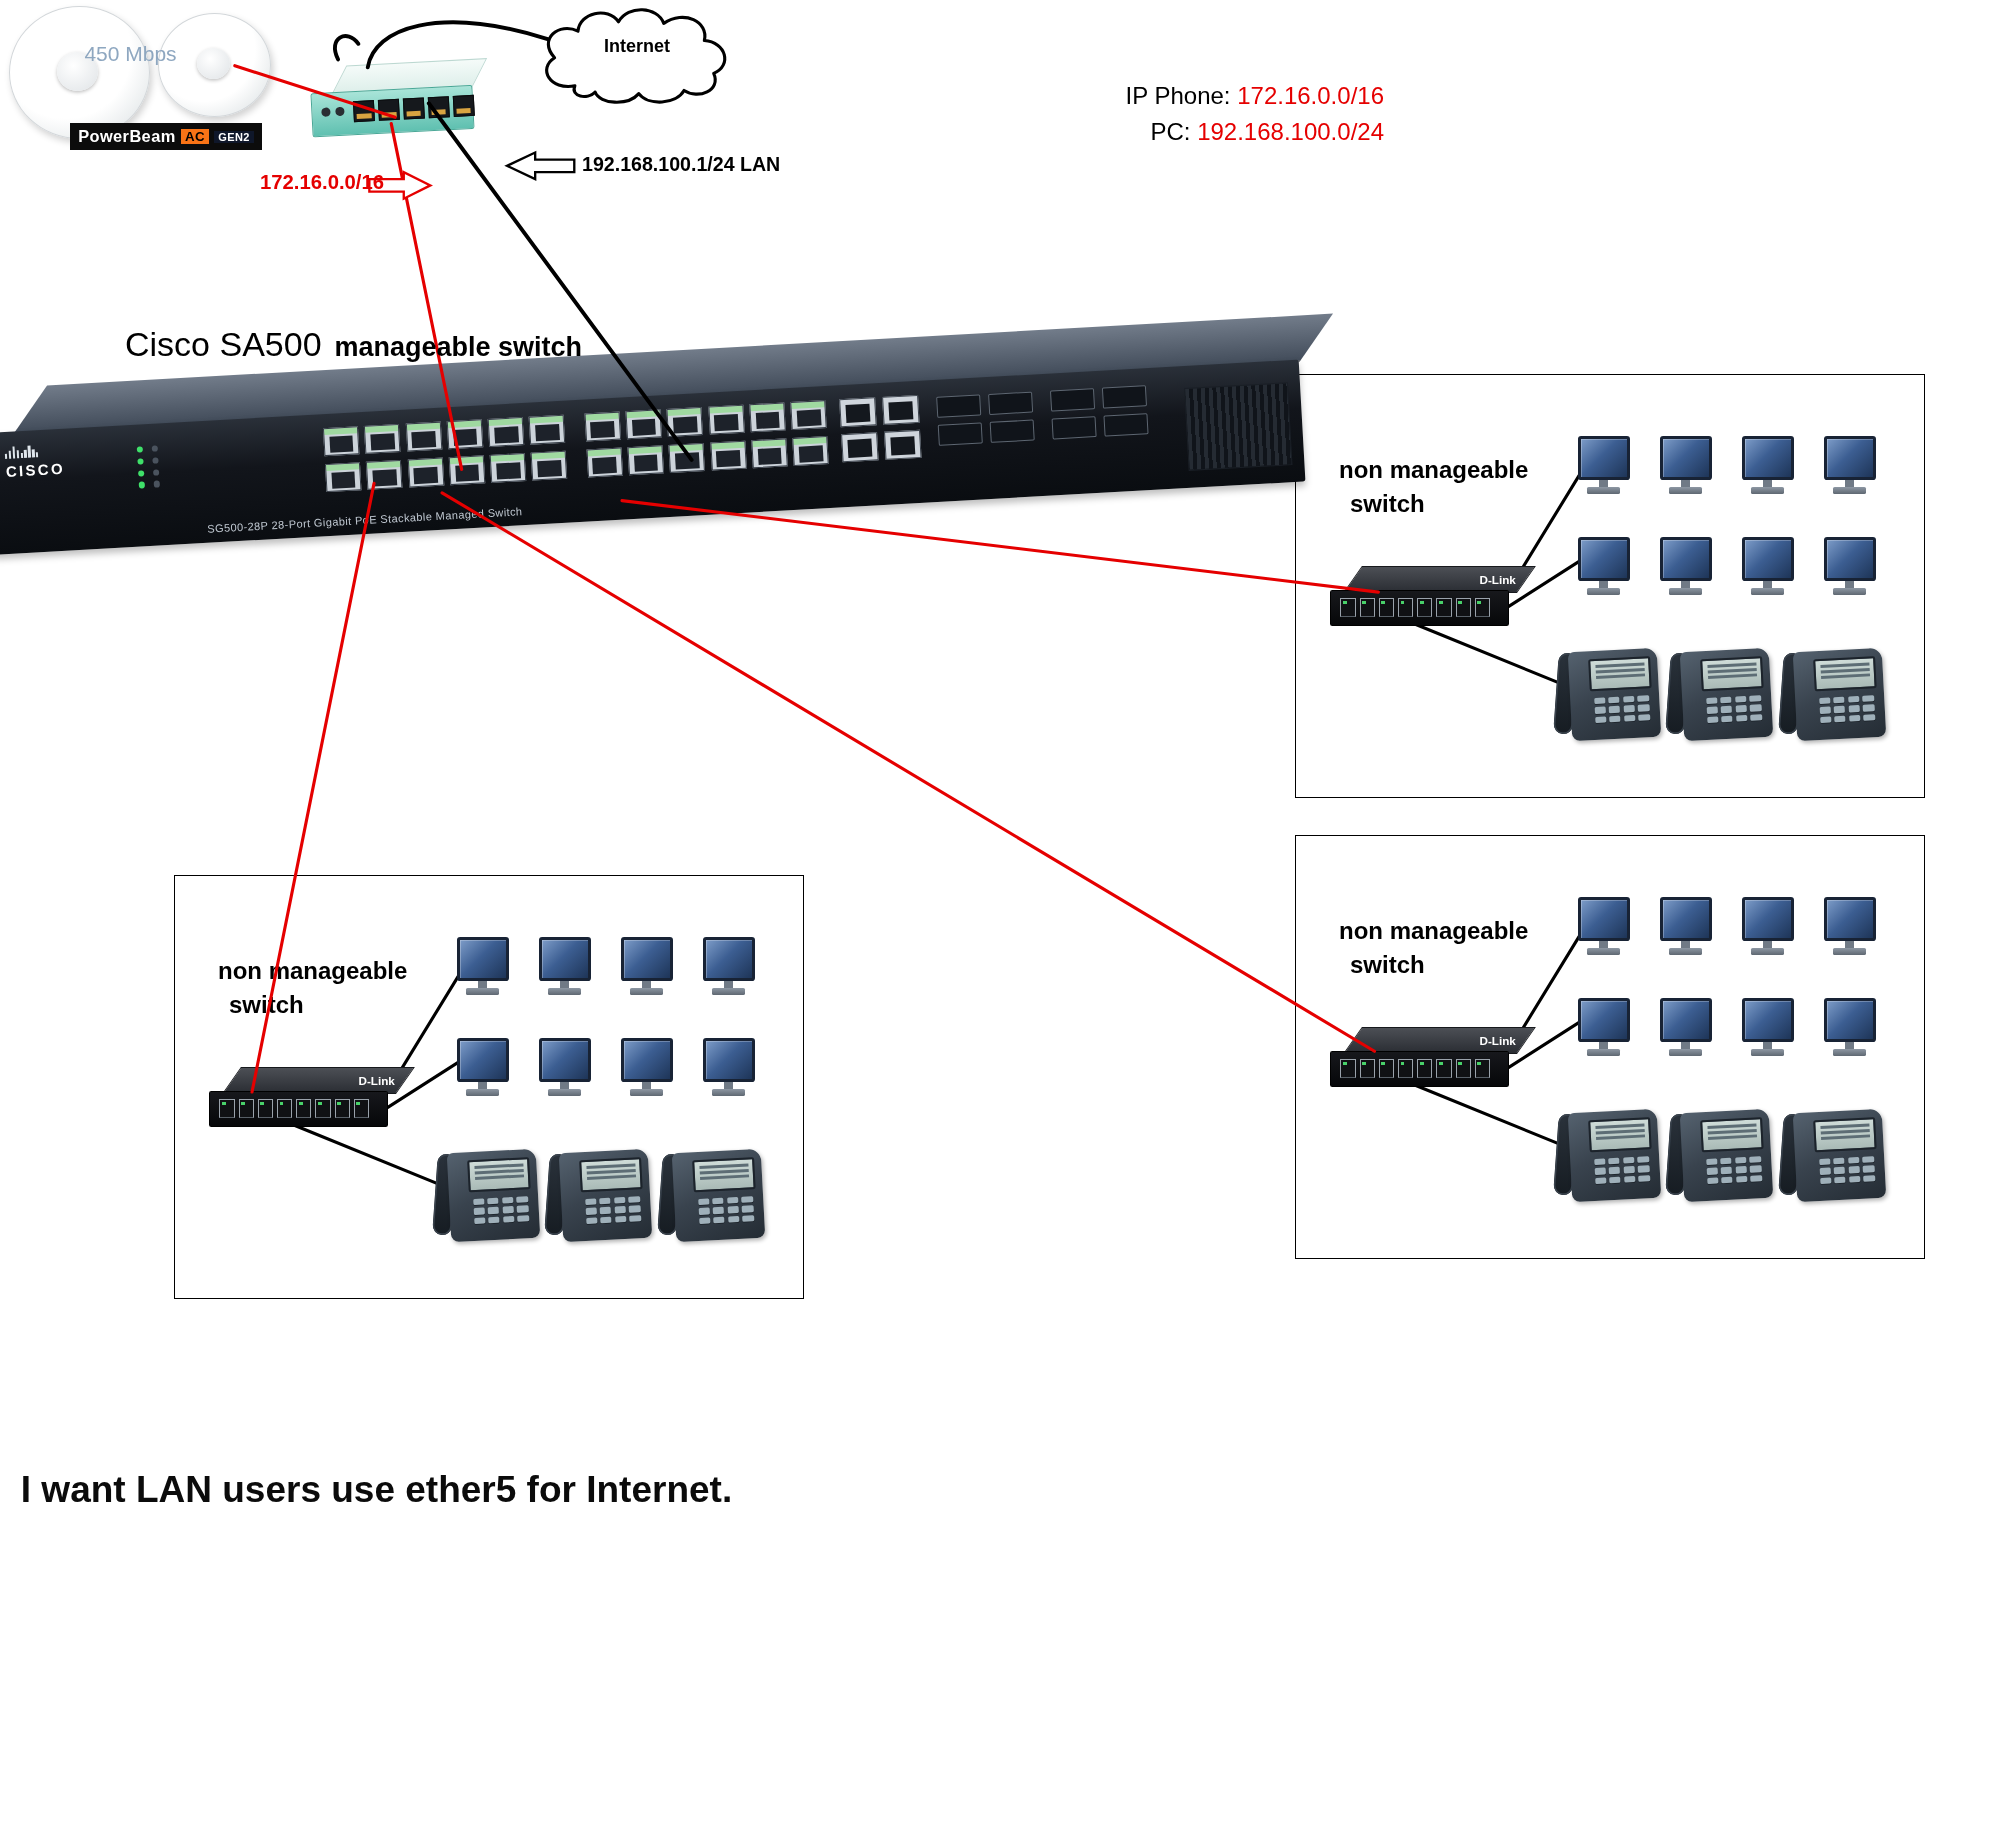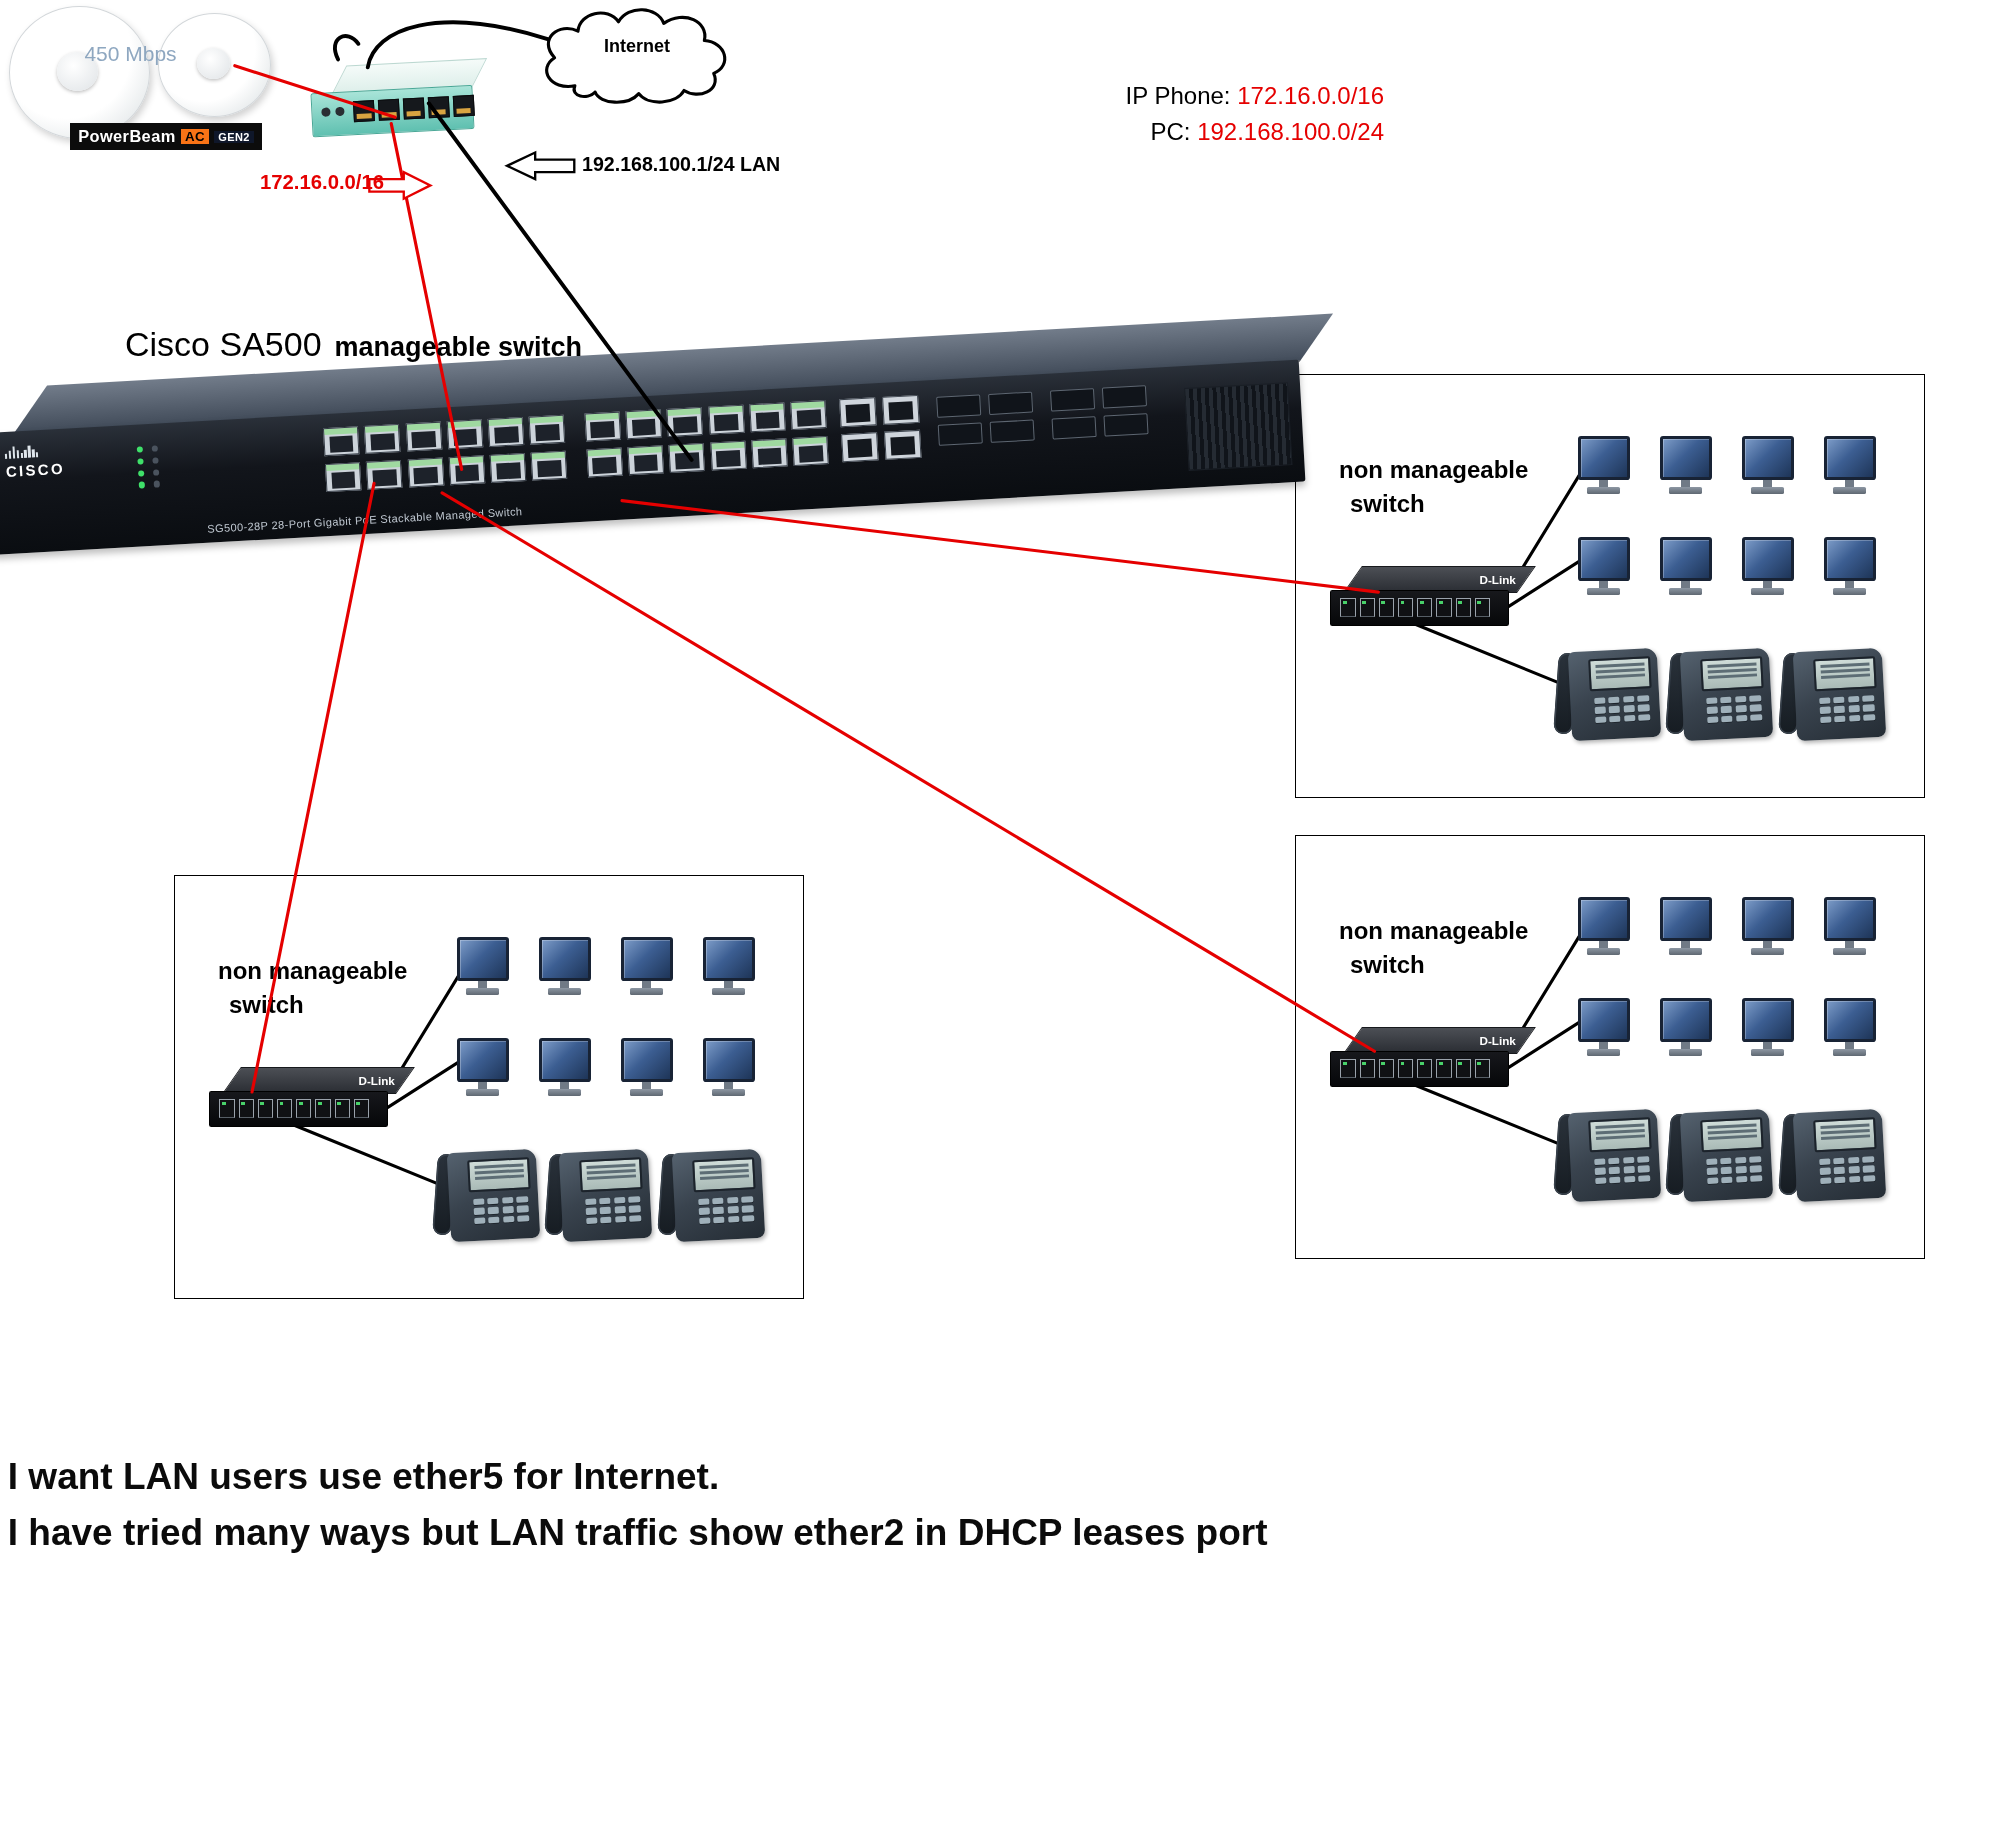--- a/index.html
+++ b/index.html
@@ -131,21 +131,21 @@
   .ph-screen::after{content:"";position:absolute;left:4.7px;top:4.7px;right:4.7px;height:2.3px;background:#5d6d75;
                     box-shadow:0 5.5px 0 #5d6d75,0 11px 0 #5d6d75;}
   .ph-keys{position:absolute;left:23.5px;top:47px;width:55px;display:grid;grid-template-columns:repeat(4,1fr);gap:3.1px;}
   .ph-keys i{display:block;height:6.3px;background:#9fb0ba;border-radius:1.6px;box-shadow:0 0.8px 0 #1a2027;}
   .ph-handset{position:absolute;left:3.1px;top:6.3px;width:19px;height:81px;border-radius:9.4px;transform:rotate(4deg);
               background:linear-gradient(#2a323b,#161c22);box-shadow:inset 0 0 0 1.6px #39424c;}
 
   
   .notes{position:absolute;left:7.8px;top:1449px;width:1940px;font-size:37px;font-weight:bold;line-height:1.52;
          color:#0b0b0b;z-index:45;}
-  .notes p{margin:0;}
+  .notes p{margin:13px;}
 </style>
 </head>
 <body>
 
 <div class="canvas">
 
   <svg class="overlay" viewBox="0 0 2568 2360">
 
     <path class="blk" d="M432 76 C418 48 444 36 458 56"></path>
     <path class="blk" d="M470 86 C478 36 560 6 700 50"></path>
@@ -686,17 +686,16 @@
               <i></i>
               <i></i>
             </div>
           </div>
         </div>
       </div>
   </div>
 
   <div class="notes">
     <p>I want LAN users use ether5 for Internet.</p>
-    <p> I have tried many ways but LAN traffic show ether2 in DHCP leases port</p>
   </div>
 
 </div>
 
 
 </body></html>

